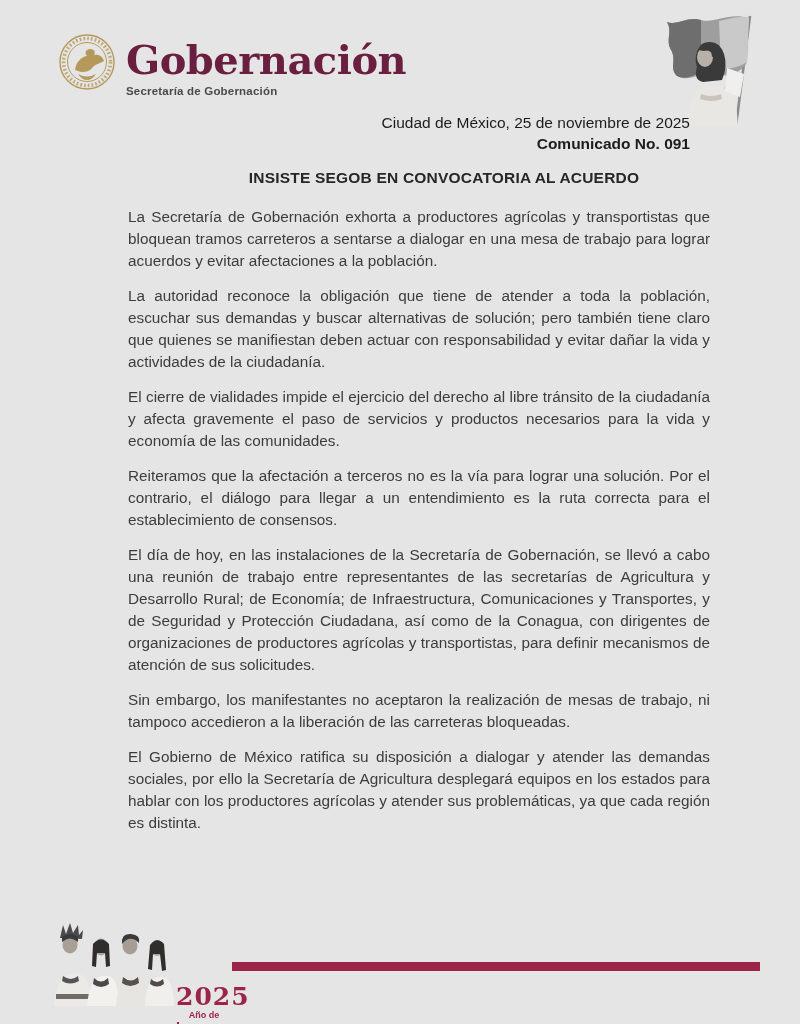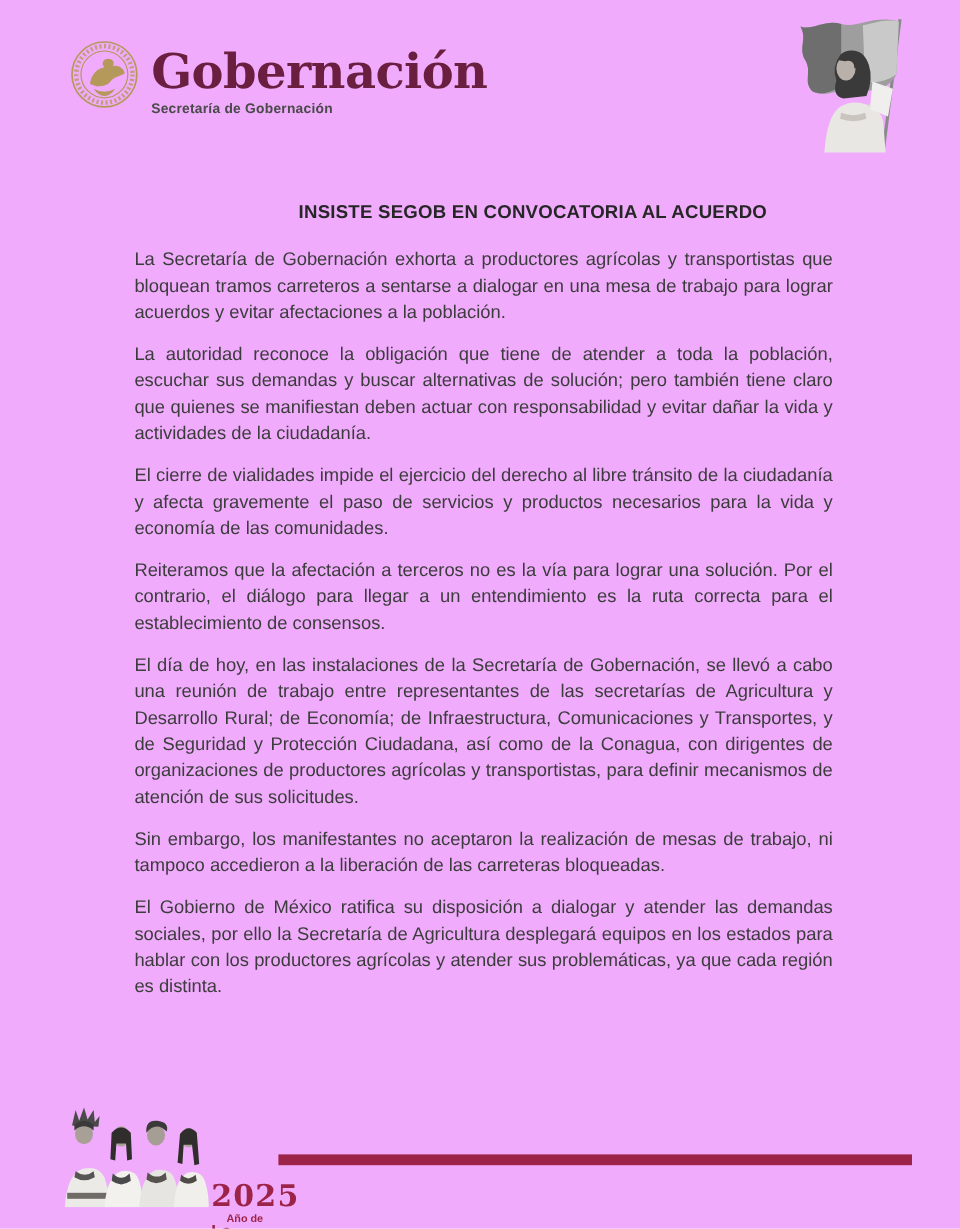--- a/index.html
+++ b/index.html
@@ -1,19 +1,19 @@
 <!DOCTYPE html>
 <html><head>
 <meta charset="utf-8">
 <style>
   html,body { margin:0; padding:0; background:#ffffff; }
   .page {
     position:relative;
     width:800px; height:1024px;
-    background:#f0abfc;
+    background:#e5e5e5;
     overflow:hidden;
     font-family:"Liberation Sans", sans-serif;
   }
 
   
   .header { position:absolute; top:30px; left:58px; display:flex; align-items:flex-start; }
   .seal-wrap { width:58px; height:64px; }
   .logo-text { margin-left:10px; padding-top:8px; }
   .wordmark {
     font-family:"DejaVu Serif", serif;
@@ -46,21 +46,21 @@
     position:absolute; top:169px; left:0; width:800px;
     text-align:center;
     font-size:15.5px; font-weight:bold;
     letter-spacing:0.2px;
     color:#262626;
     padding-left:44px;
   }
 
   
   .content {
-    position:absolute; top:206px; left:112px; width:582px;
+    position:absolute; top:206px; left:128px; width:582px;
     font-size:15.3px; line-height:22px;
     text-align:justify;
     color:#3c3c3c;
   }
   .content p { margin:0 0 13px 0; }
 
   
   .footer-image-wrap { position:absolute; left:50px; top:920px; width:128px; height:86px; }
   .footer-logo {
     position:absolute; left:176px; top:984px; width:56px;
@@ -109,20 +109,24 @@
       <path d="M44,36 q-7,10 -3,21 q-4,13 6,15 l19,-2 q6,-14 2,-26 q-4,-12 -14,-12 q-7,0 -10,4 z" fill="#3a3a3a"></path>
       <ellipse cx="49" cy="47" rx="8" ry="10" fill="#b9b1a9"></ellipse>
       <path d="M42,40 q8,-8 16,-3 q4,2 4,8 l-6,2 q0,-8 -8,-6 z" fill="#3a3a3a"></path>
       <path d="M31,117 q2,-30 13,-38 q10,-6 22,-2 q12,4 14,14 l2,26 z" fill="#e9e7e3"></path>
       <path d="M67,78 q10,-9 16,-17 l5,4 q-6,11 -15,17 z" fill="#d9d4ce"></path>
       <path d="M71,58 l17,6 l-4,23 l-15,-6 z" fill="#f0efed"></path>
       <path d="M45,84 q10,4 20,0 l1,5 q-11,4 -22,0 z" fill="#c9c4be"></path>
     </svg>
   </div>
 
+  <div class="meta">
+    <div class="dateline">Ciudad de México, 25 de noviembre de 2025</div>
+    <div class="comunicado">Comunicado No. 091</div>
+  </div>
 
   <div class="doc-title">INSISTE SEGOB EN CONVOCATORIA AL ACUERDO</div>
 
   <div class="content">
     <p>La Secretaría de Gobernación exhorta a productores agrícolas y transportistas que bloquean tramos carreteros a sentarse a dialogar en una mesa de trabajo para lograr acuerdos y evitar afectaciones a la población.</p>
     <p>La autoridad reconoce la obligación que tiene de atender a toda la población, escuchar sus demandas y buscar alternativas de solución; pero también tiene claro que quienes se manifiestan deben actuar con responsabilidad y evitar dañar la vida y actividades de la ciudadanía.</p>
     <p>El cierre de vialidades impide el ejercicio del derecho al libre tránsito de la ciudadanía y afecta gravemente el paso de servicios y productos necesarios para la vida y economía de las comunidades.</p>
     <p>Reiteramos que la afectación a terceros no es la vía para lograr una solución. Por el contrario, el diálogo para llegar a un entendimiento es la ruta correcta para el establecimiento de consensos.</p>
     <p>El día de hoy, en las instalaciones de la Secretaría de Gobernación, se llevó a cabo una reunión de trabajo entre representantes de las secretarías de Agricultura y Desarrollo Rural; de Economía; de Infraestructura, Comunicaciones y Transportes, y de Seguridad y Protección Ciudadana, así como de la Conagua, con dirigentes de organizaciones de productores agrícolas y transportistas, para definir mecanismos de atención de sus solicitudes.</p>
     <p>Sin embargo, los manifestantes no aceptaron la realización de mesas de trabajo, ni tampoco accedieron a la liberación de las carreteras bloqueadas.</p>

